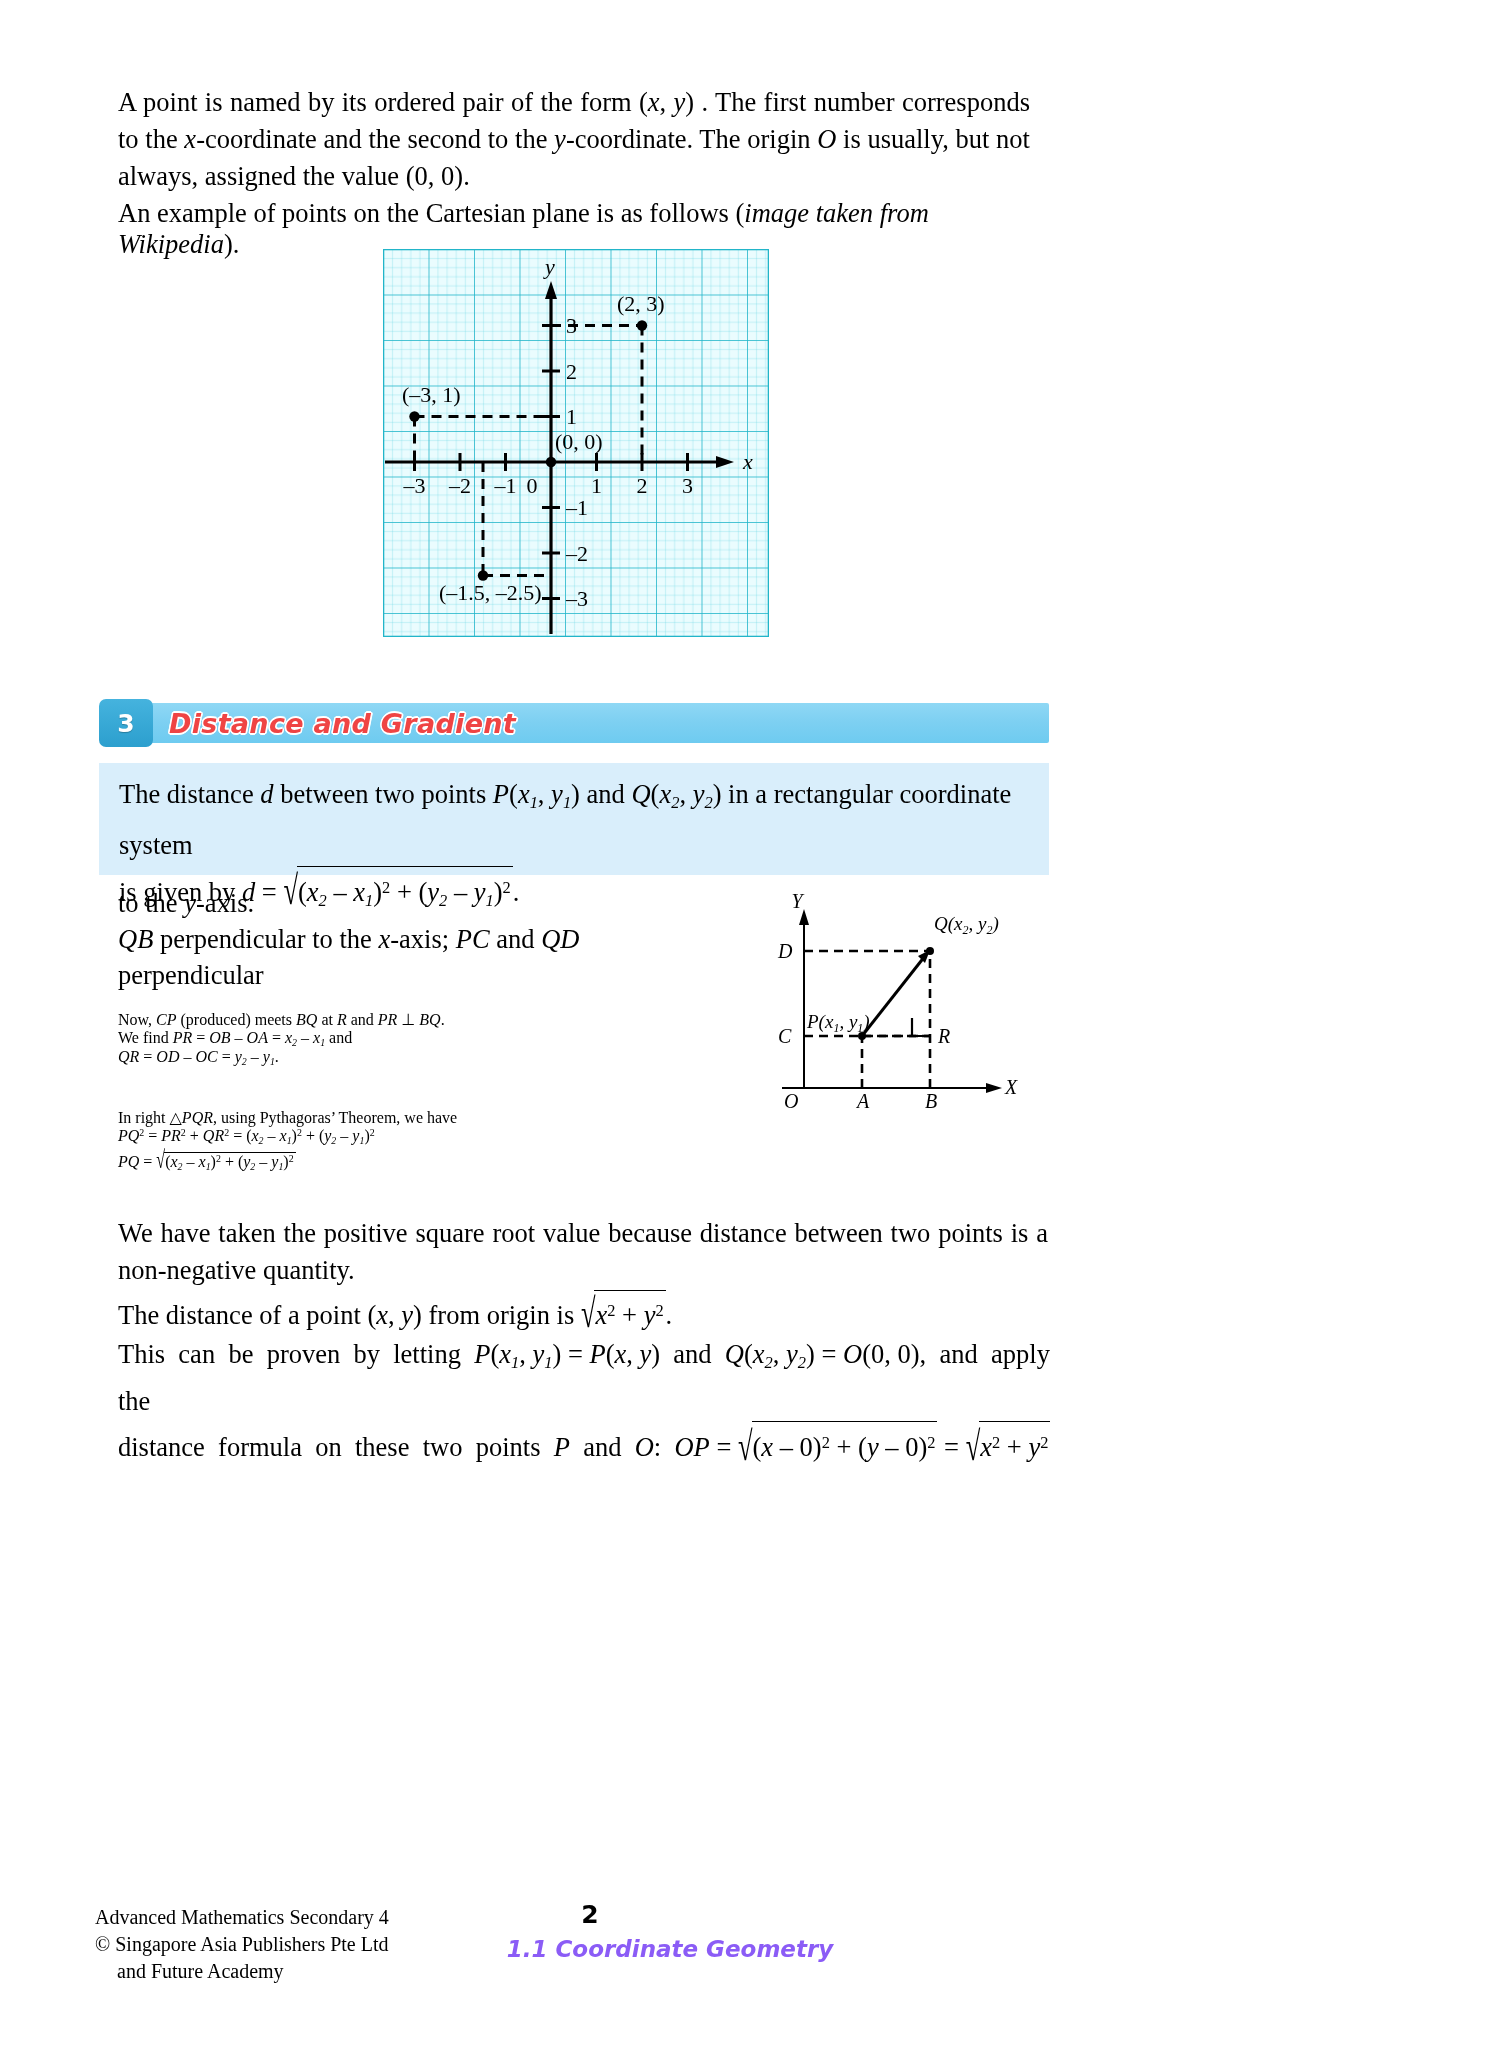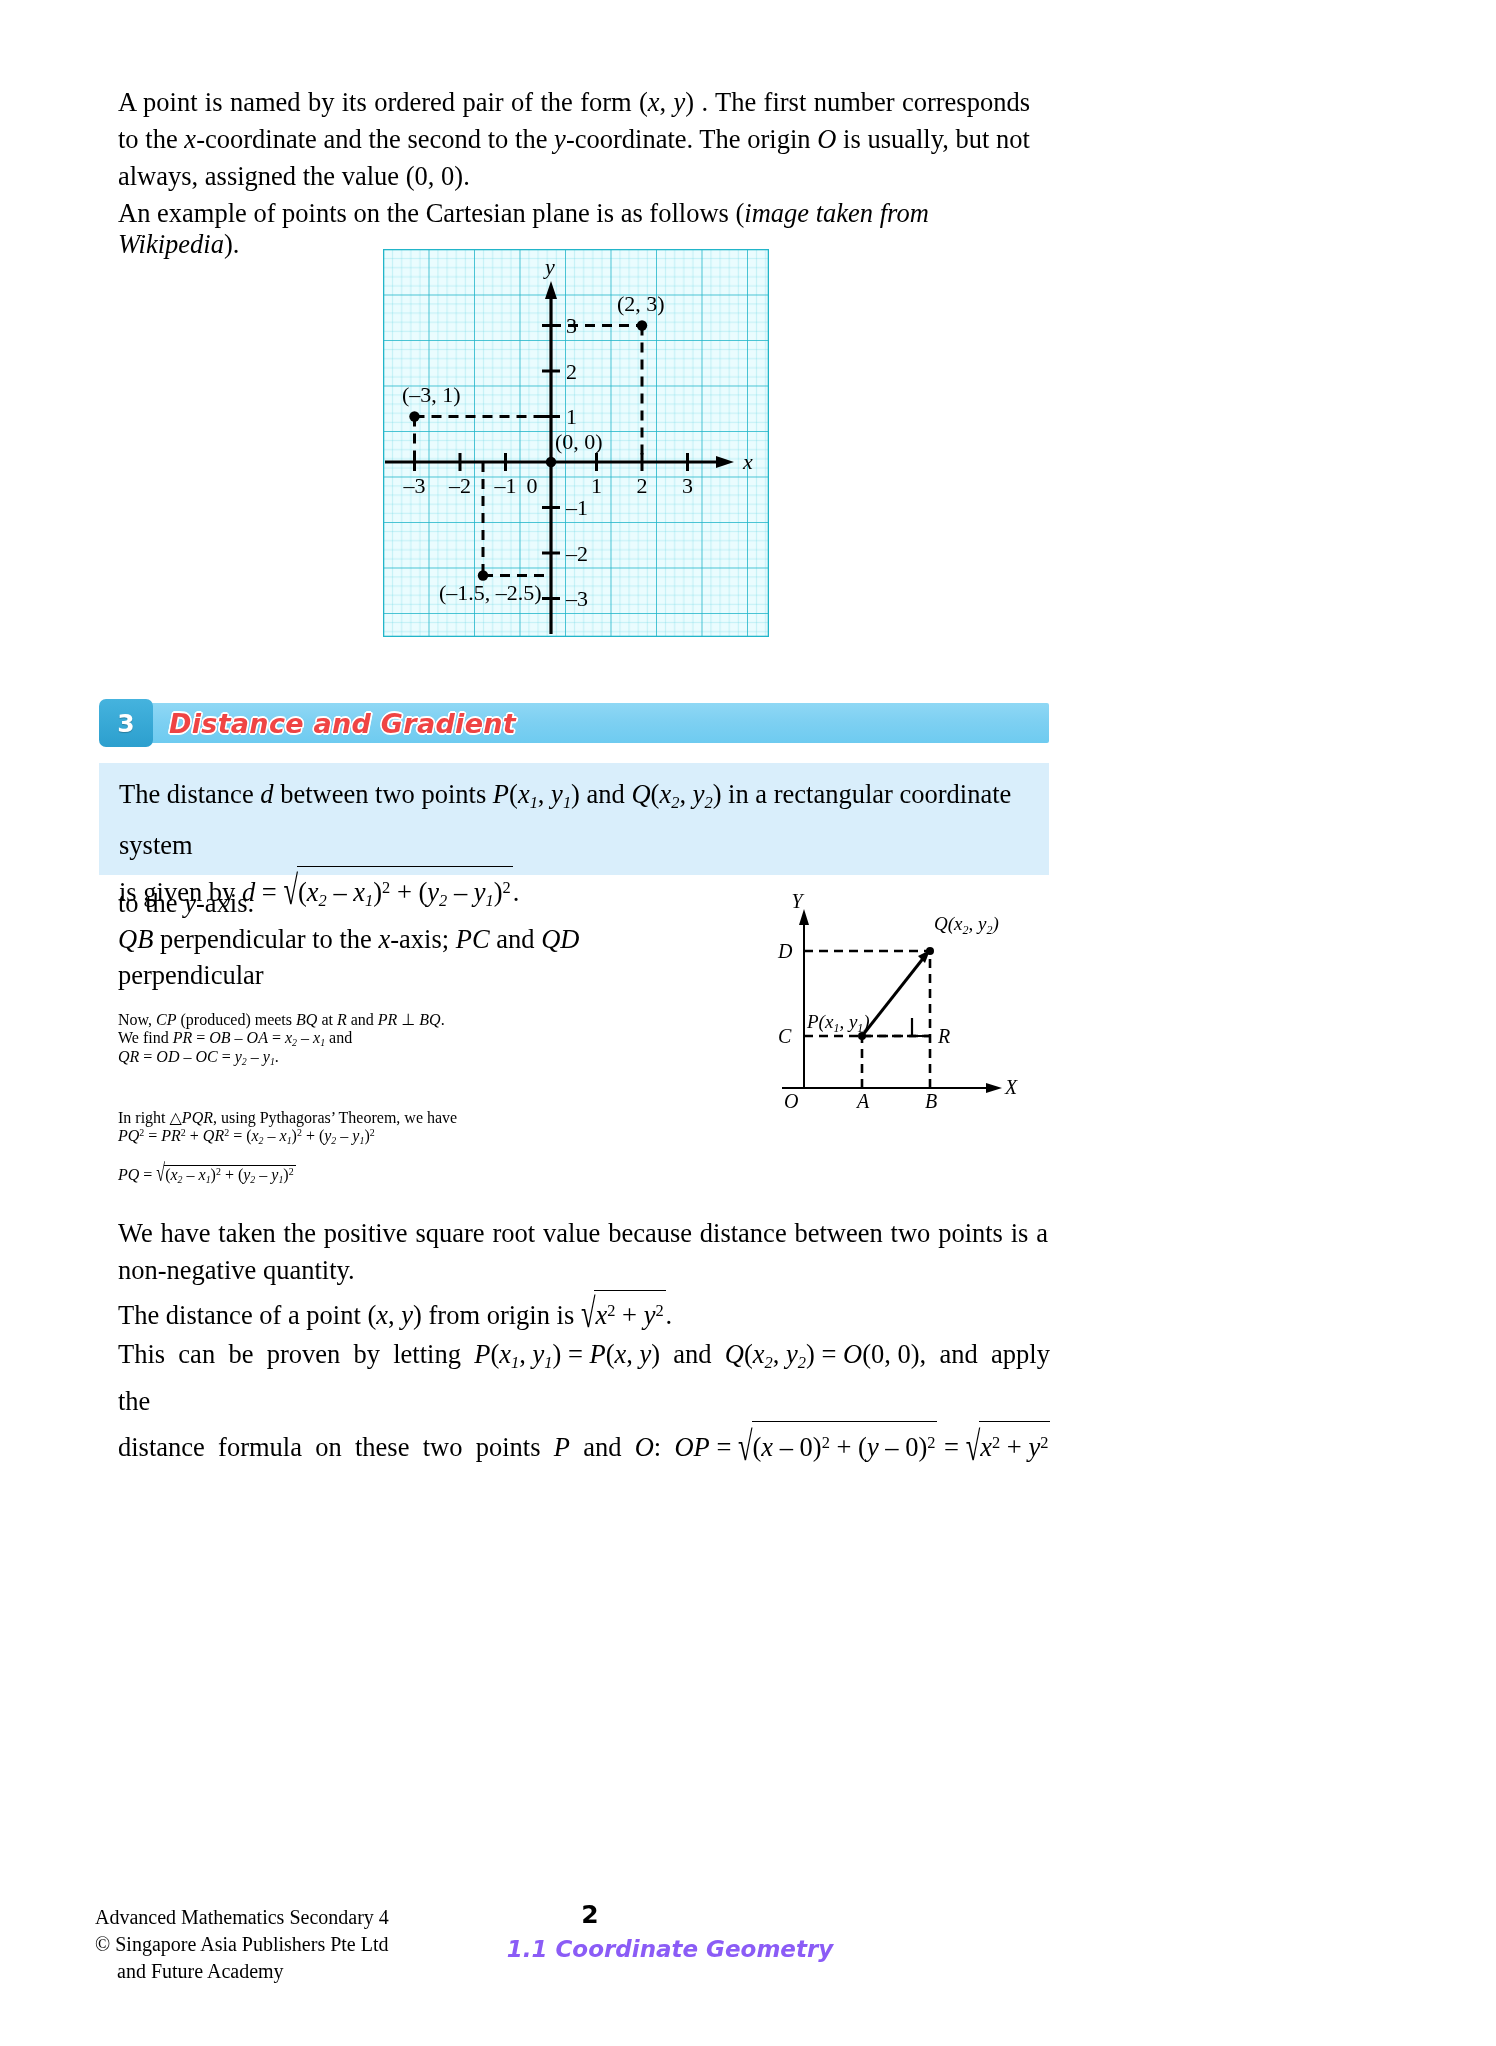--- a/index.html
+++ b/index.html
@@ -227,21 +227,21 @@
 
   <div id="proof-b2">
     <div class="ln">Now, <span class="it">CP</span> (produced) meets <span class="it">BQ</span> at <span class="it">R</span> and <span class="it">PR</span> ⊥ <span class="it">BQ</span>.</div>
     <div class="ln">We find <span class="it">PR</span> = <span class="it">OB</span> – <span class="it">OA</span> = <span class="it">x</span><sub>2</sub> – <span class="it">x</span><sub>1</sub> and</div>
     <div class="ln"><span class="it">QR</span> = <span class="it">OD</span> – <span class="it">OC</span> = <span class="it">y</span><sub>2</sub> – <span class="it">y</span><sub>1</sub>.</div>
   </div>
 
   <div id="proof-b3">
     <div class="ln">In right △<span class="it">PQR</span>, using Pythagoras’ Theorem, we have</div>
     <div class="ln"><span class="it">PQ</span><span class="sup-n">2</span> = <span class="it">PR</span><span class="sup-n">2</span> + <span class="it">QR</span><span class="sup-n">2</span> = (<span class="it">x</span><sub>2</sub> – <span class="it">x</span><sub>1</sub>)<span class="sup-n">2</span> + (<span class="it">y</span><sub>2</sub> – <span class="it">y</span><sub>1</sub>)<span class="sup-n">2</span></div>
-    <div class="ln" style="margin-top:19px;"><span class="it">PQ</span> = <span class="rad"><span class="sign">√</span><span class="bar">(<span class="it">x</span><sub>2</sub> – <span class="it">x</span><sub>1</sub>)<span class="sup-n">2</span> + (<span class="it">y</span><sub>2</sub> – <span class="it">y</span><sub>1</sub>)<span class="sup-n">2</span></span></span></div>
+    <div class="ln" style="margin-top:6px;"><span class="it">PQ</span> = <span class="rad"><span class="sign">√</span><span class="bar">(<span class="it">x</span><sub>2</sub> – <span class="it">x</span><sub>1</sub>)<span class="sup-n">2</span> + (<span class="it">y</span><sub>2</sub> – <span class="it">y</span><sub>1</sub>)<span class="sup-n">2</span></span></span></div>
   </div>
 
   <div id="fig2">
     <svg width="270" height="225" viewBox="0 0 270 225">
 
       <g>
         <line x1="42" y1="200" x2="42" y2="32" stroke="#000" stroke-width="2"></line>
         <polygon points="42,21 37,37 47,37" fill="#000"></polygon>
         <line x1="20" y1="200" x2="228" y2="200" stroke="#000" stroke-width="2"></line>
         <polygon points="240,200 224,195 224,205" fill="#000"></polygon>

